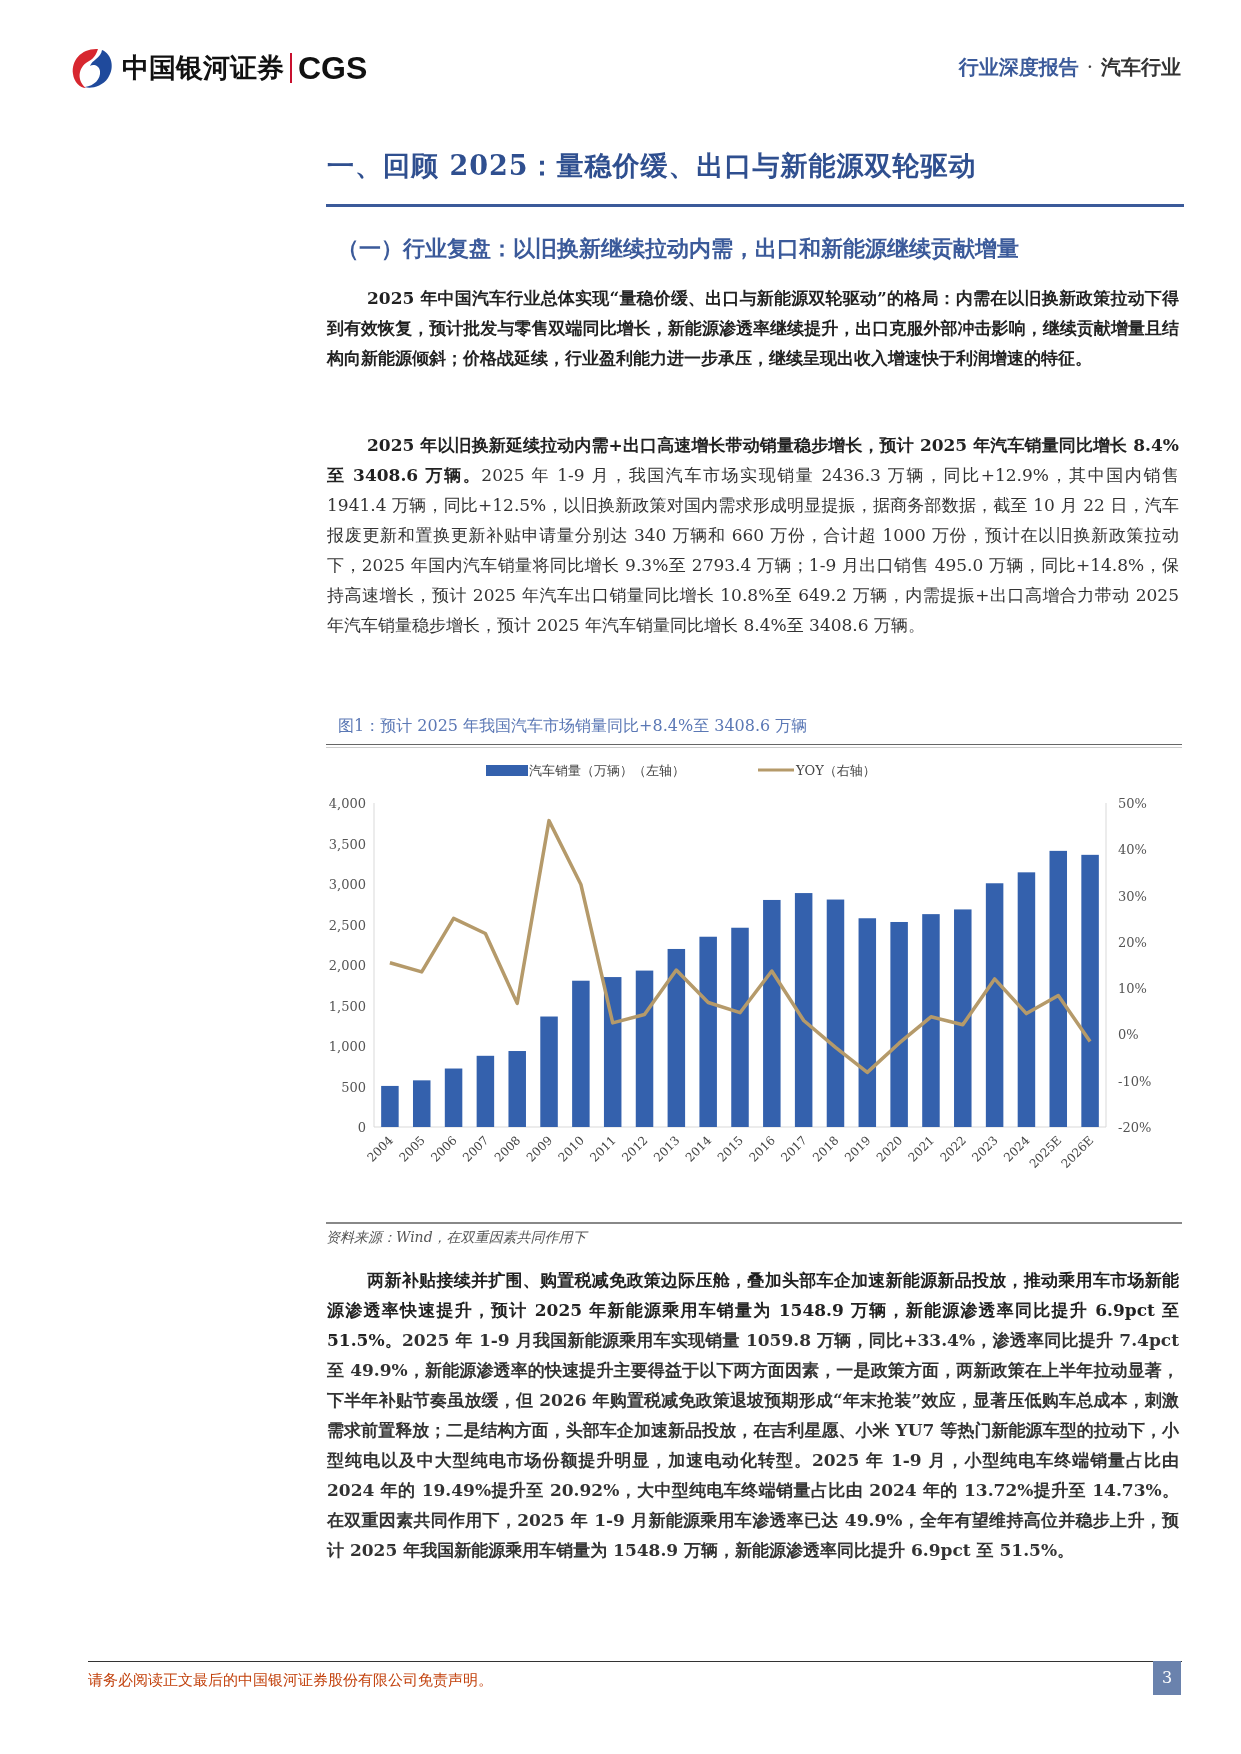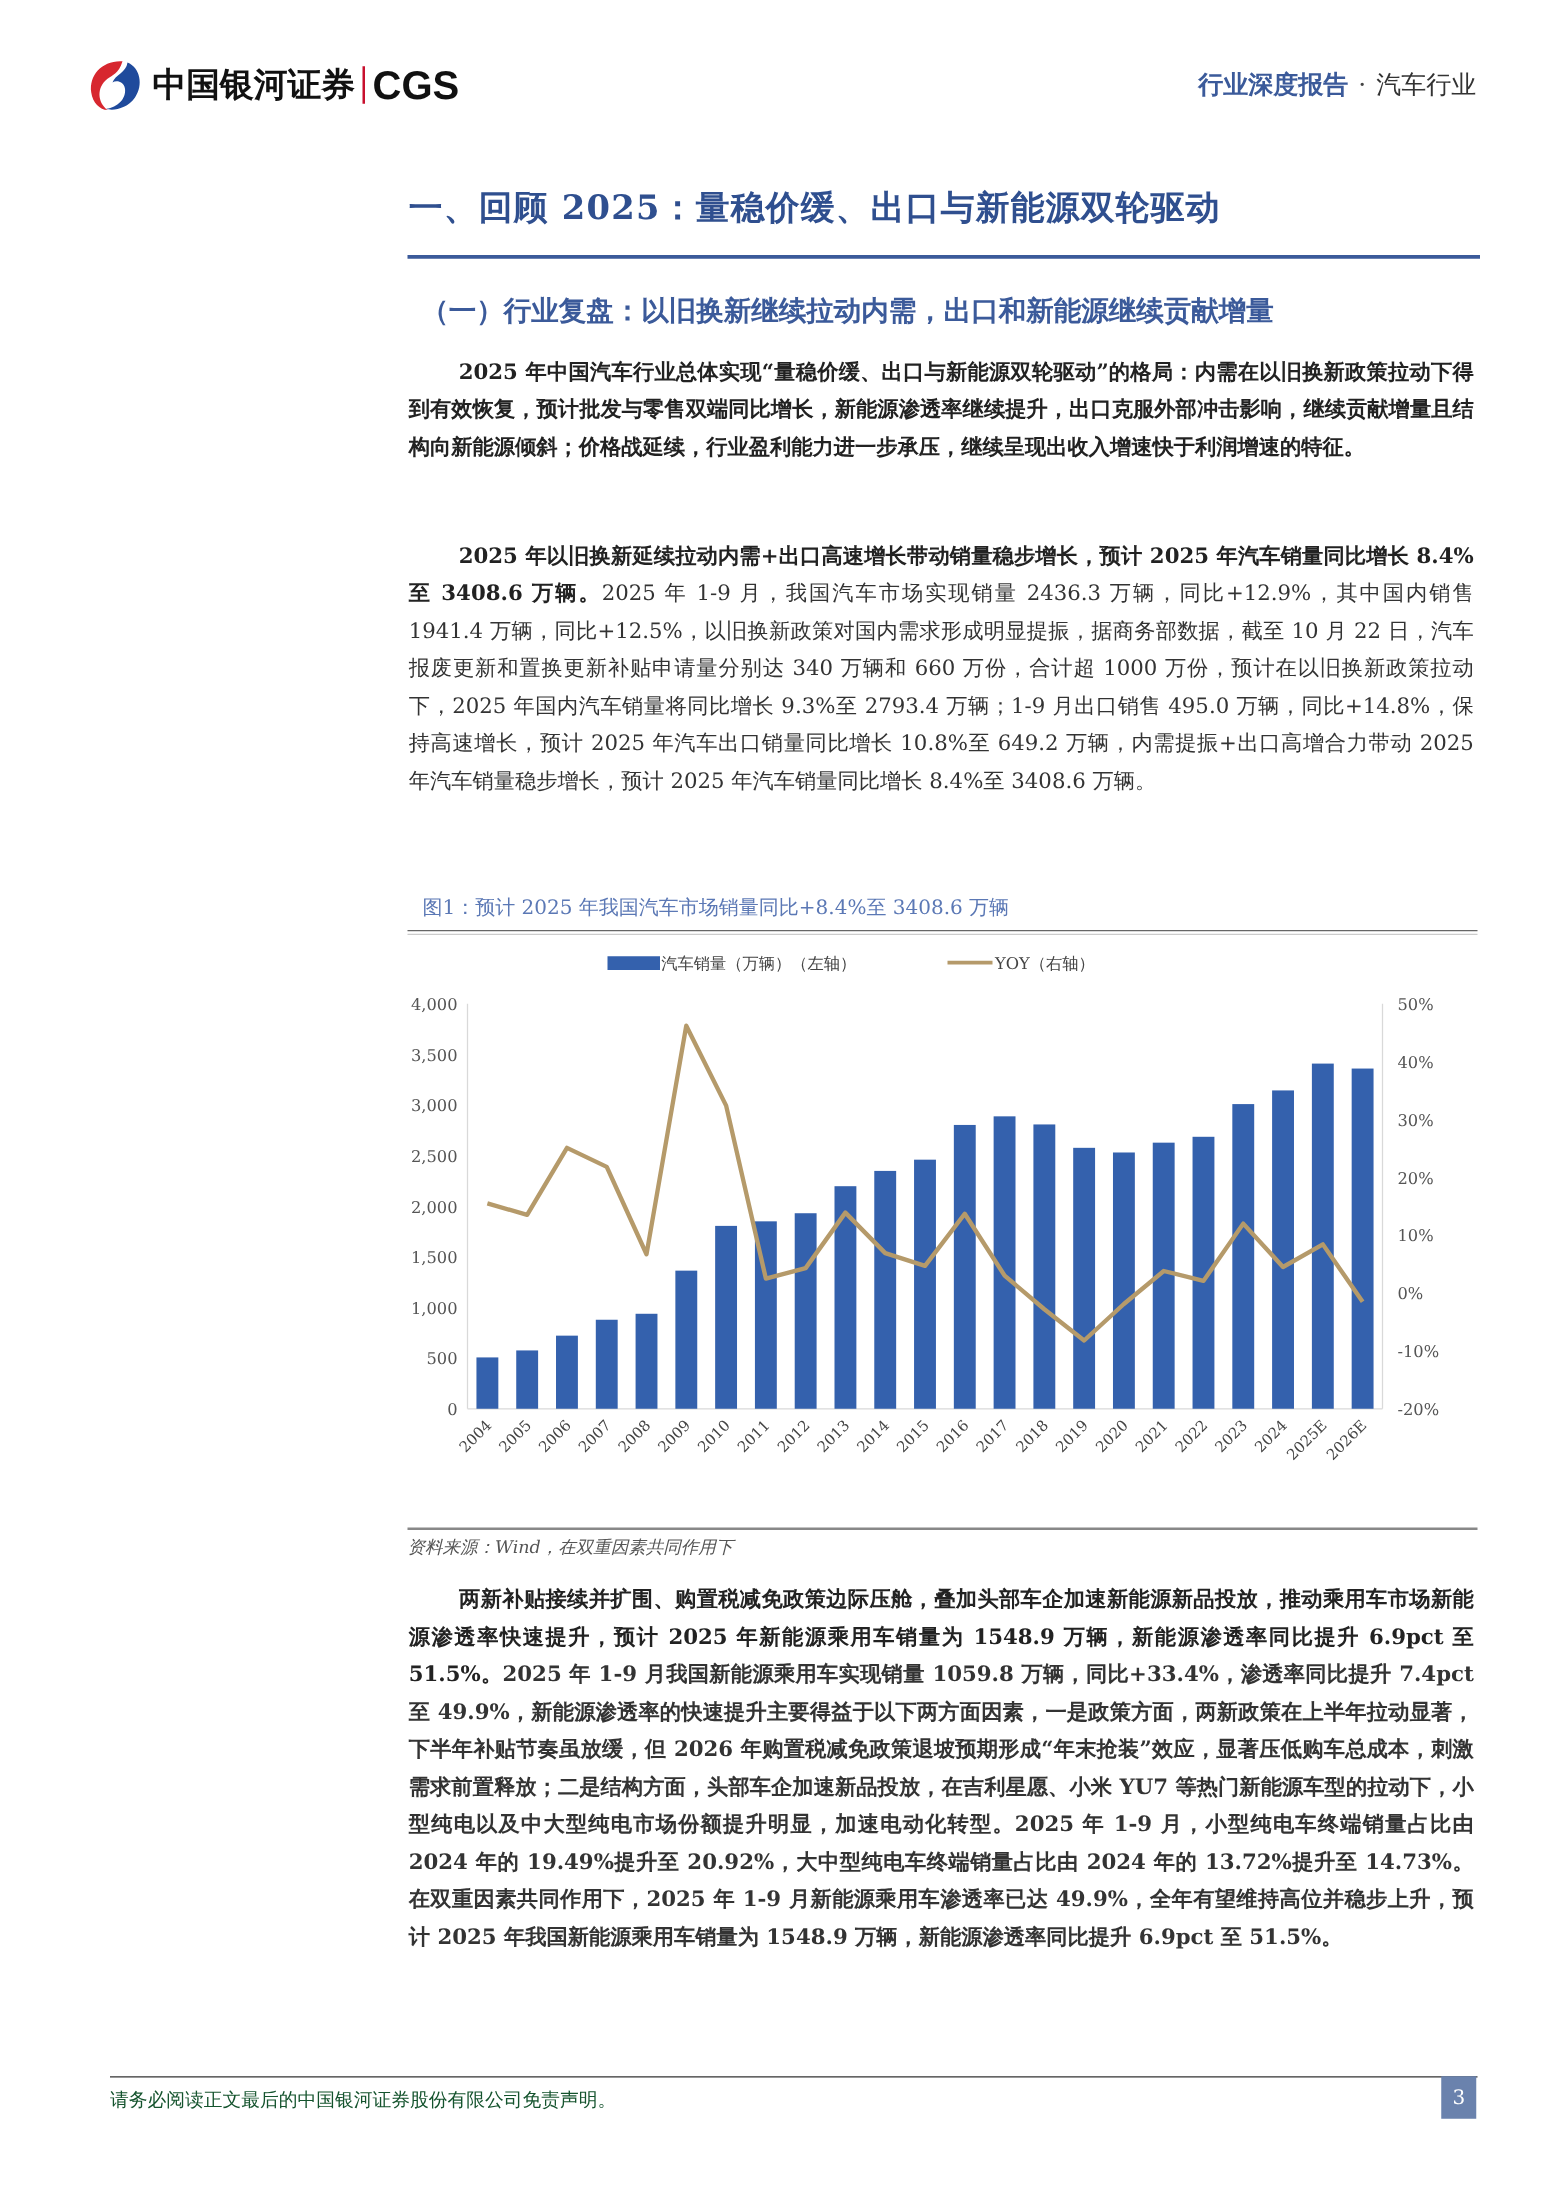--- a/index.html
+++ b/index.html
@@ -9,21 +9,21 @@
   .logo { position: absolute; left: 68px; top: 46px; display: flex; align-items: center; }
   .logo-mark { width: 48px; height: 44px; }
   .logo-cn { font-family: "DejaVu Sans", "Liberation Sans", sans-serif; font-weight: bold;
              font-size: 27px; color: #111; margin-left: 6px; letter-spacing: 0px; }
   .logo-sep { width: 2px; height: 30px; background: #c8102e; margin: 0 6px; }
   .logo-en { font-family: "Liberation Sans", "DejaVu Sans", sans-serif; font-weight: bold;
              font-size: 32px; color: #111; }
   .report-type { position: absolute; right: 60px; top: 54px; font-size: 20px; color: #3b5a9a;
                  font-family: "DejaVu Serif", serif; font-weight: bold; }
   .report-type .dot { color: #444; margin: 0 8px; font-weight: normal; }
-  .report-type .ind { color: #333; font-weight: normal; }
+  .report-type .ind { color: #333; font-weight: bold; }
 
   .h1 { position: absolute; left: 327px; top: 148px; font-size: 27px; font-weight: bold;
         color: #2f4f8f; letter-spacing: 1px; text-align: center; }
   .h1-rule { position: absolute; left: 326px; top: 204px; width: 858px; height: 3px; background: #3b5a9a; }
   .h2 { position: absolute; left: 337px; top: 234px; font-size: 22px; font-weight: bold; color: #3b5a9a; }
 
   .para { position: absolute; left: 327px; width: 852px; font-size: 17px; line-height: 30px;
           text-align: justify; color: #333; }
   .para .indent { display: inline-block; width: 40px; }
   .para b { color: #222; }
@@ -31,21 +31,21 @@
   .fig-title { position: absolute; left: 338px; top: 716px; font-size: 16px; color: #5b78b5; }
   .fig-rule-top { position: absolute; left: 326px; top: 744px; width: 856px; height: 1px; background: #666; }
   .fig-rule-top2 { position: absolute; left: 326px; top: 747px; width: 856px; height: 1px; background: #ccc; }
   .fig-rule-bot { position: absolute; left: 326px; top: 1222px; width: 856px; height: 2px; background: #888; }
   .fig-source { position: absolute; left: 326px; top: 1229px; font-size: 14px; color: #555; font-style: italic; }
 
   .chart { position: absolute; left: 326px; top: 760px; width: 856px; height: 455px; }
   .chart svg text { font-family: "DejaVu Serif", serif; }
 
   .footer-rule { position: absolute; left: 88px; top: 1661px; width: 1094px; height: 1px; background: #333; }
-  .footer-text { position: absolute; left: 88px; top: 1671px; font-size: 15px; color: #14532d; }
+  .footer-text { position: absolute; left: 88px; top: 1671px; font-size: 15px; color: #c2410c; }
   .page-num { position: absolute; left: 1153px; top: 1661px; width: 28px; height: 34px; background: #6a82ad;
               color: #fff; font-size: 16px; text-align: center; line-height: 34px; }
 </style>
 </head>
 <body>
 
 <div class="header">
   <div class="logo">
     <svg class="logo-mark" viewBox="0 0 48 44">
       <path d="M30 3 C14 2 3 14 5 28 C6 36 12 42 18 42 C10 36 9 24 18 17 C22 14 27 13 30 3 Z" fill="#d7272f"></path>

